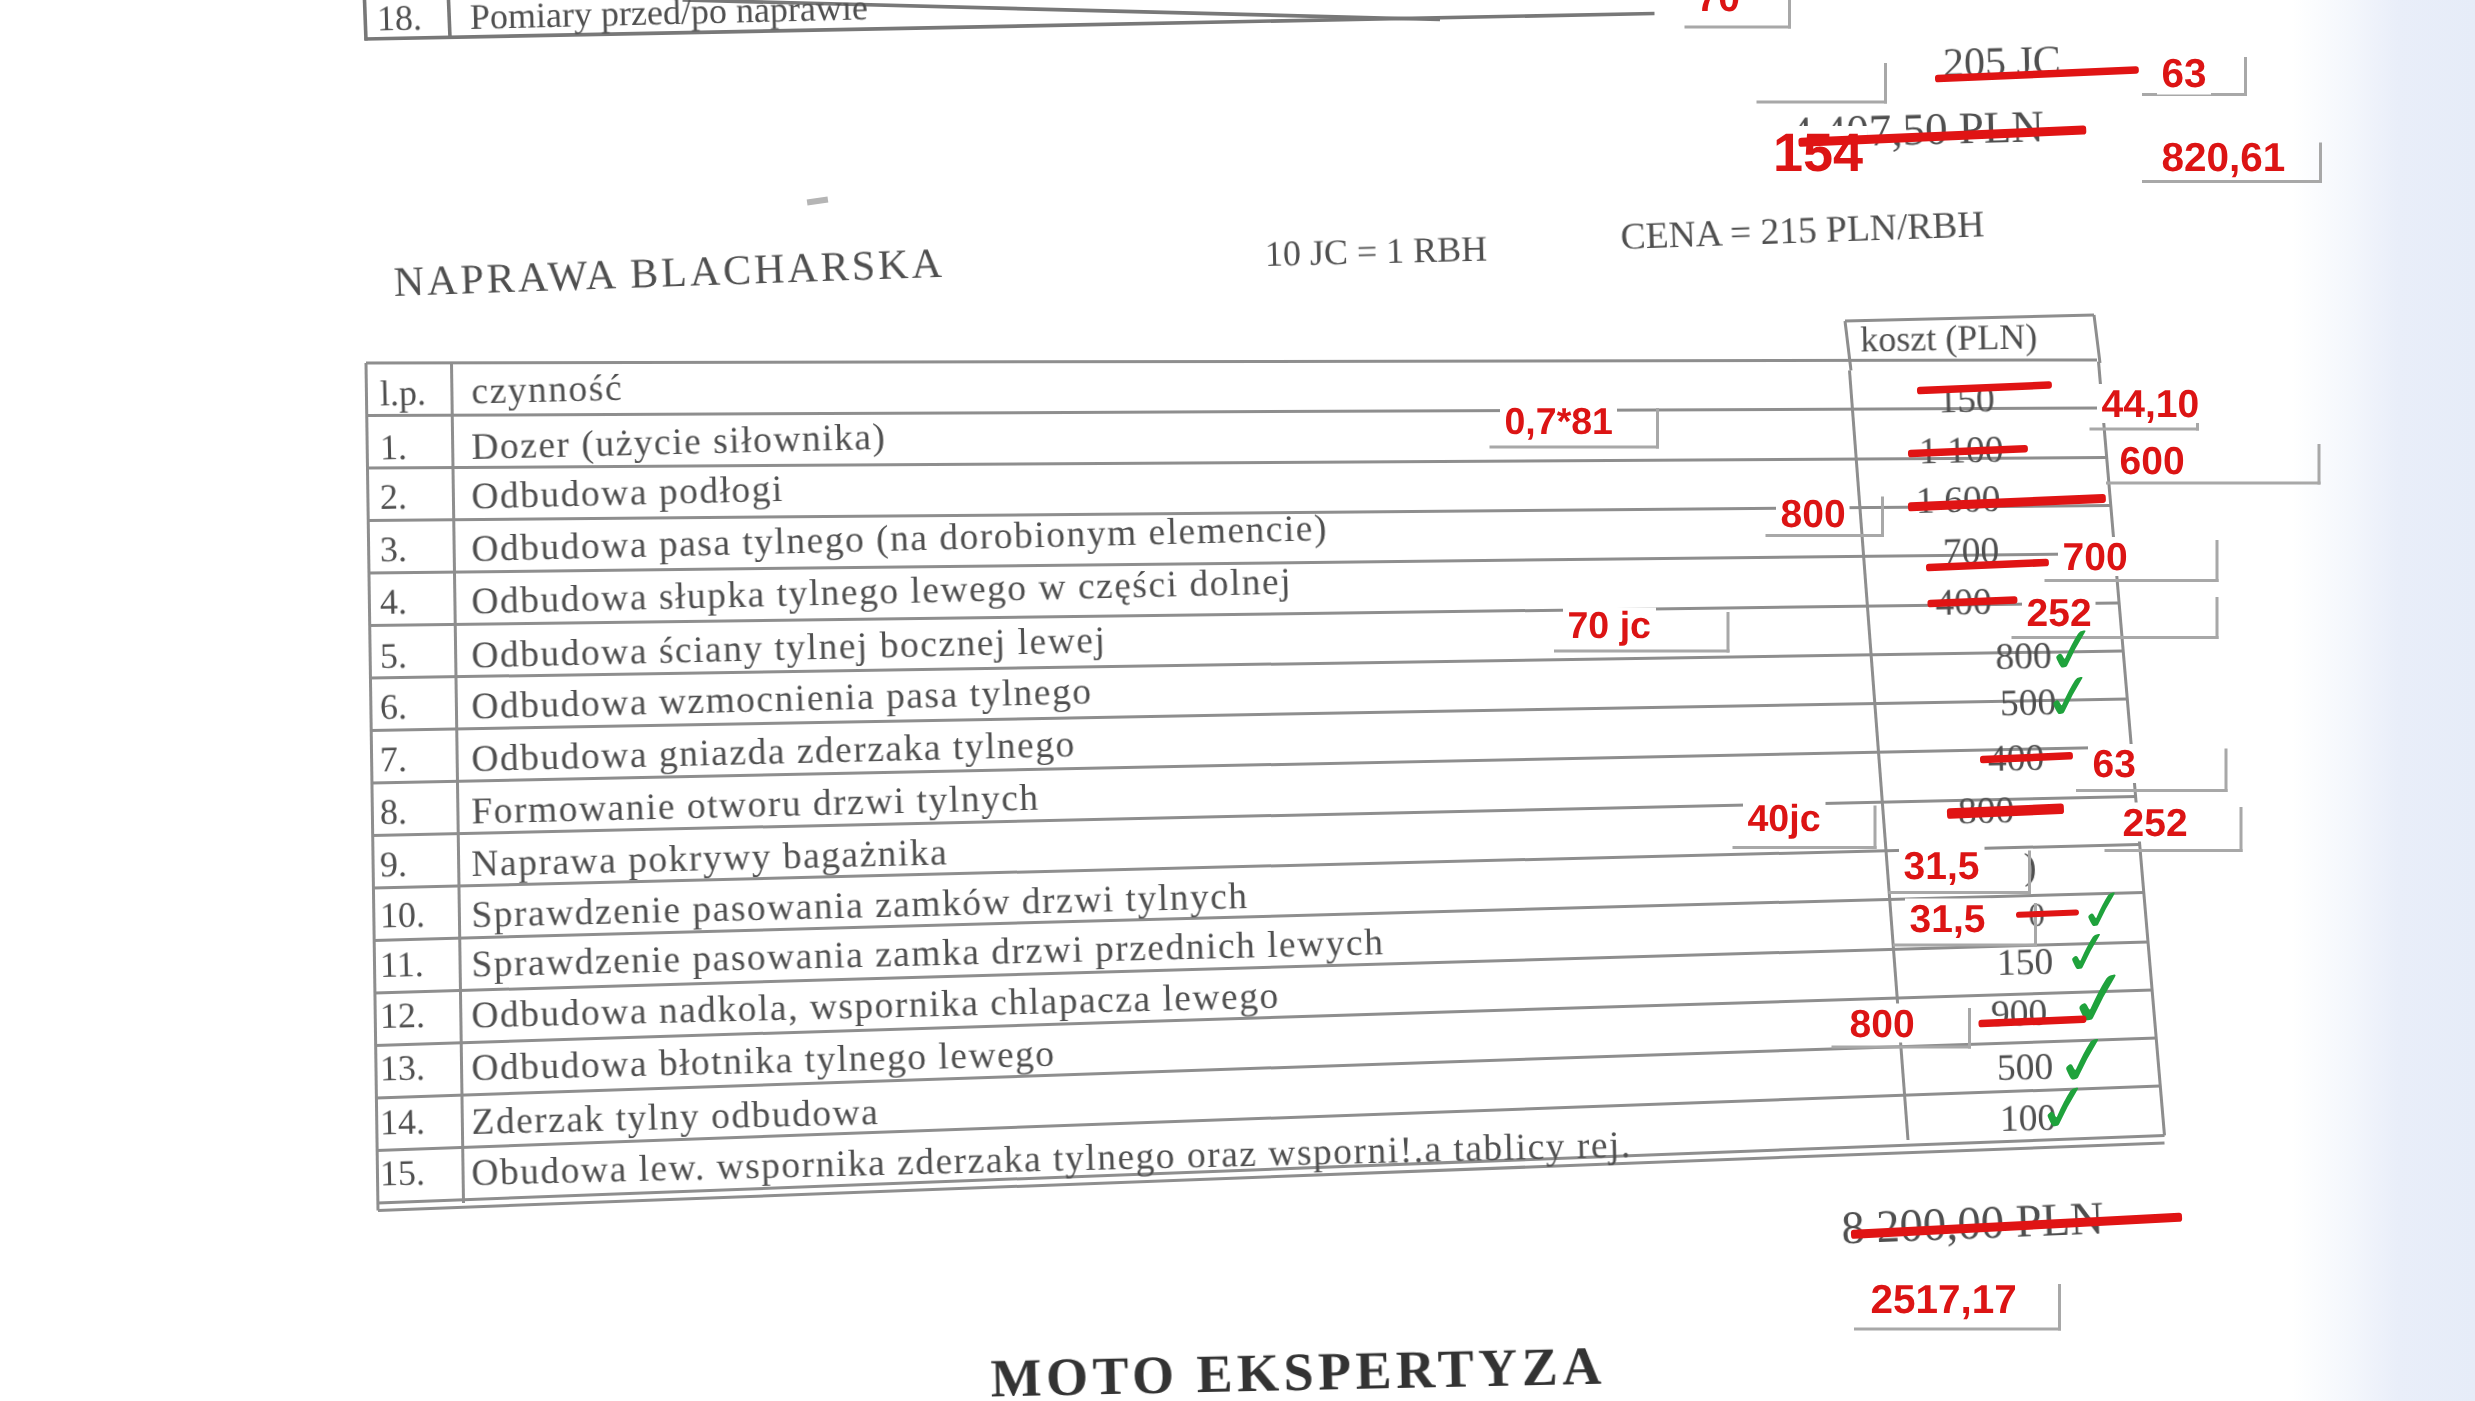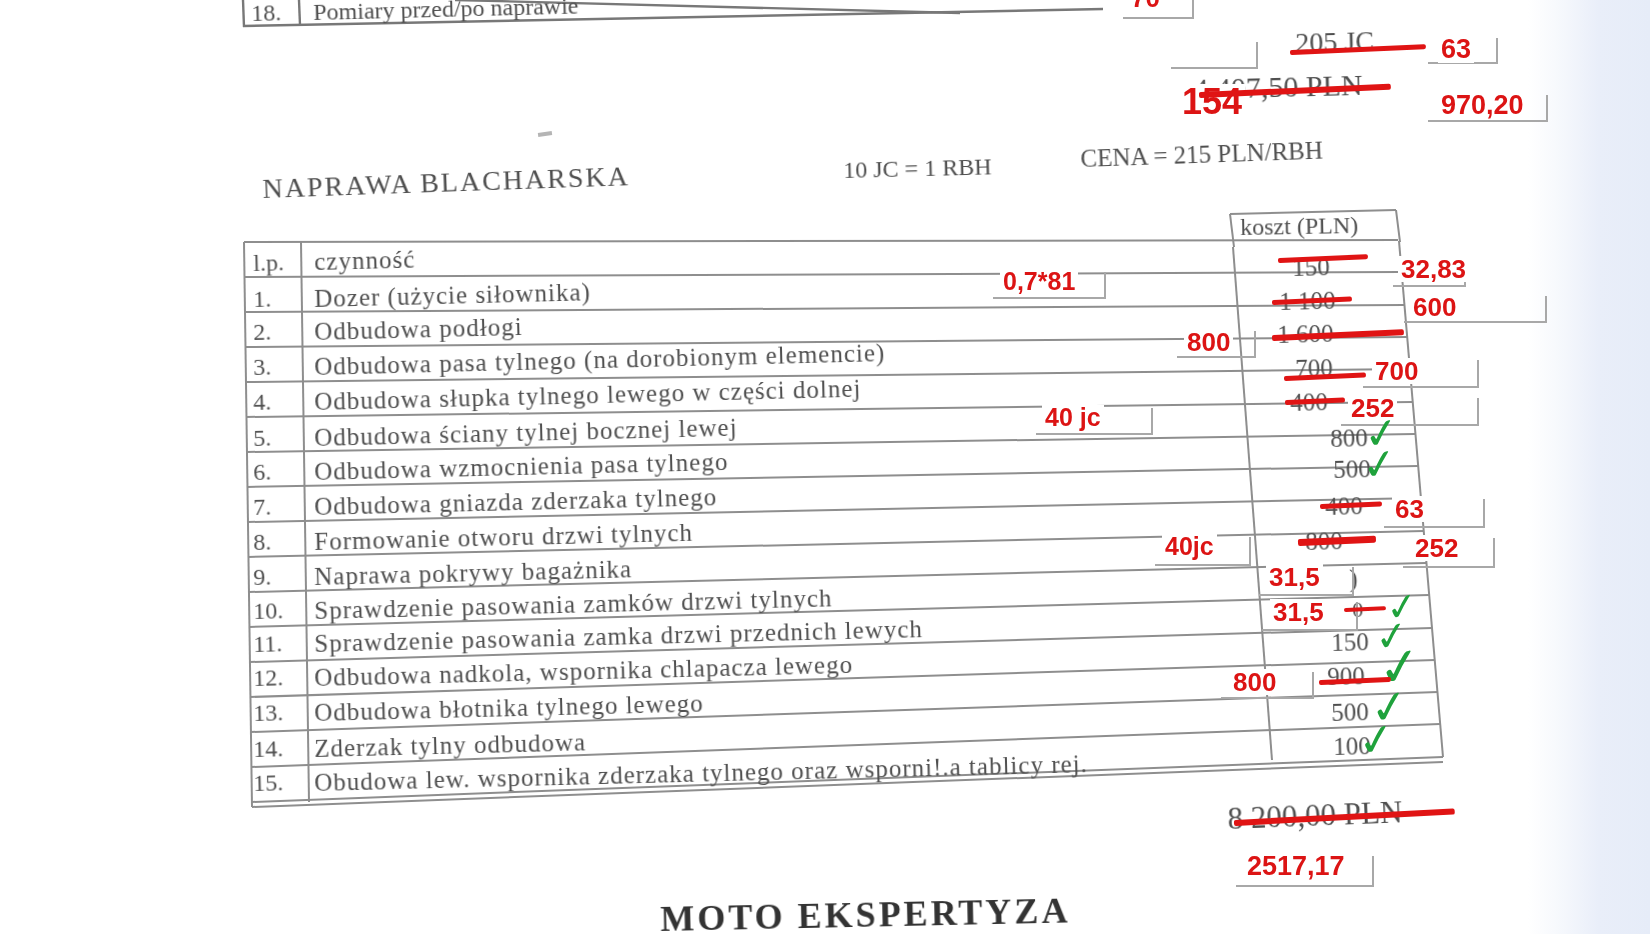--- a/index.html
+++ b/index.html
@@ -77,21 +77,21 @@
 
 <span class="printed" style="left:1295px;top:28px;font-size:28px;">205 JC</span>
 <div class="strike" style="left:1290px;top:50px;width:136px;height:5px;"></div>
 
 <span class="red" style="left:1438px;top:36px;font-size:27px;">63</span>
 <div class="bracket" style="left:1428px;top:38px;width:68px;height:24px;"></div>
 
 <span class="printed" style="left:1193px;top:73px;font-size:30px;">4 407,50 PLN</span>
 <div class="strike" style="left:1199px;top:92px;width:192px;height:6px;"></div>
 
-<span class="red" style="left:1438px;top:92px;font-size:27px;">970,20</span>
+<span class="red" style="left:1438px;top:92px;font-size:27px;">820,61</span>
 <div class="bracket" style="left:1428px;top:95px;width:118px;height:25px;"></div>
 
 <div class="dash" style="left:538px;top:132px;width:14px;height:4px;"></div>
 
 <span class="printed title" style="left:262px;top:174px;font-size:28px;transform:rotate(-2deg);">NAPRAWA BLACHARSKA</span>
 <span class="printed" style="left:843px;top:158px;font-size:24px;">10 JC = 1 RBH</span>
 <span class="printed" style="left:1080px;top:146px;font-size:25px;transform:rotate(-2deg);">CENA = 215 PLN/RBH</span>
 
 <span class="printed" style="left:1240px;top:215px;font-size:24px;transform:rotate(-1deg);">koszt (PLN)</span>
 <span class="printed" style="left:253px;top:251px;font-size:24px;">l.p.</span>
@@ -123,42 +123,42 @@
     <span class="printed" style="left: 253px; top: 666px; font-size: 24px;">12.</span>
     <span class="printed" style="left: 314px; top: 665px; font-size: 25px; letter-spacing: 1px;">Odbudowa nadkola, wspornika chlapacza lewego</span>
     <span class="printed" style="left: 253px; top: 701px; font-size: 24px;">13.</span>
     <span class="printed" style="left: 314px; top: 700px; font-size: 25px; letter-spacing: 1px;">Odbudowa błotnika tylnego lewego</span>
     <span class="printed" style="left: 253px; top: 737px; font-size: 24px;">14.</span>
     <span class="printed" style="left: 314px; top: 736px; font-size: 25px; letter-spacing: 1px;">Zderzak tylny odbudowa</span>
     <span class="printed" style="left: 253px; top: 771px; font-size: 24px;">15.</span>
     <span class="printed" style="left: 314px; top: 770px; font-size: 25px; letter-spacing: 1px;">Obudowa lew. wspornika zderzaka tylnego oraz wsporni!.a tablicy rej.</span>
     <span class="printed" style="left: 1292px; top: 255px; font-size: 25px;">150</span>
     <span class="strike" style="left: 1278px; top: 258px; width: 90px; height: 5px;"></span>
-    <span class="red" style="left: 1398px; top: 256px; font-size: 26px;">32,83</span>
+    <span class="red" style="left: 1398px; top: 256px; font-size: 26px;">44,10</span>
     <div class="bracket" style="left: 1393px; top: 258px; width: 71px; height: 27px;"></div>
     <span class="printed" style="left: 1279px; top: 289px; font-size: 25px;">1 100</span>
     <span class="strike" style="left: 1272px; top: 300px; width: 80px; height: 5px;"></span>
     <span class="red" style="left: 1410px; top: 294px; font-size: 26px;">600</span>
     <div class="bracket" style="left: 1404px; top: 296px; width: 141px; height: 25px;"></div>
     <span class="red" style="left: 1000px; top: 269px; font-size: 25px;">0,7*81</span>
     <div class="bracket" style="left: 993px; top: 272px; width: 111px; height: 25px;"></div>
     <span class="printed" style="left: 1277px; top: 322px; font-size: 25px;">1 600</span>
     <span class="strike" style="left: 1272px; top: 335px; width: 132px; height: 6px;"></span>
     <span class="red" style="left: 1184px; top: 329px; font-size: 26px;">800</span>
     <div class="bracket" style="left: 1177px; top: 331px; width: 77px; height: 25px;"></div>
     <span class="printed" style="left: 1295px; top: 356px; font-size: 25px;">700</span>
     <span class="strike" style="left: 1284px; top: 376px; width: 82px; height: 5px;"></span>
     <span class="red" style="left: 1372px; top: 358px; font-size: 26px;">700</span>
     <div class="bracket" style="left: 1363px; top: 360px; width: 114px; height: 26px;"></div>
     <span class="printed" style="left: 1290px; top: 390px; font-size: 25px;">400</span>
     <span class="strike" style="left: 1285px; top: 400px; width: 60px; height: 5px;"></span>
     <span class="red" style="left: 1348px; top: 395px; font-size: 26px;">252</span>
     <div class="bracket" style="left: 1341px; top: 398px; width: 136px; height: 26px;"></div>
     <span class="printed" style="left: 1330px; top: 426px; font-size: 25px;">800</span>
-    <span class="red" style="left: 1042px; top: 405px; font-size: 25px;">40 jc</span>
+    <span class="red" style="left: 1042px; top: 405px; font-size: 25px;">70 jc</span>
     <div class="bracket" style="left: 1036px; top: 408px; width: 115px; height: 25px;"></div>
     <span class="check" style="left: 1364px; top: 413px; font-size: 42px;">✓</span>
     <span class="printed" style="left: 1333px; top: 457px; font-size: 25px;">500</span>
     <span class="check" style="left: 1362px; top: 444px; font-size: 42px;">✓</span>
     <span class="printed" style="left: 1325px; top: 494px; font-size: 25px;">400</span>
     <span class="strike" style="left: 1320px; top: 504px; width: 62px; height: 5px;"></span>
     <span class="red" style="left: 1392px; top: 496px; font-size: 26px;">63</span>
     <div class="bracket" style="left: 1384px; top: 499px; width: 99px; height: 27px;"></div>
     <span class="printed" style="left: 1305px; top: 529px; font-size: 25px;">800</span>
     <span class="strike" style="left: 1298px; top: 539px; width: 78px; height: 7px;"></span>

